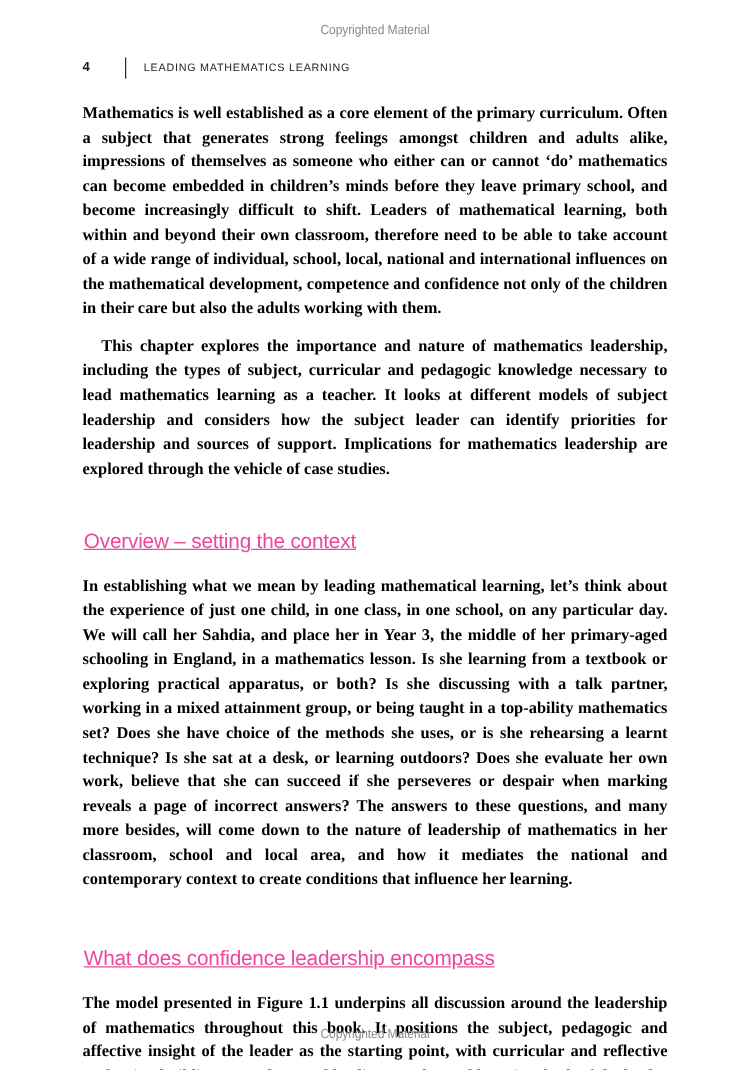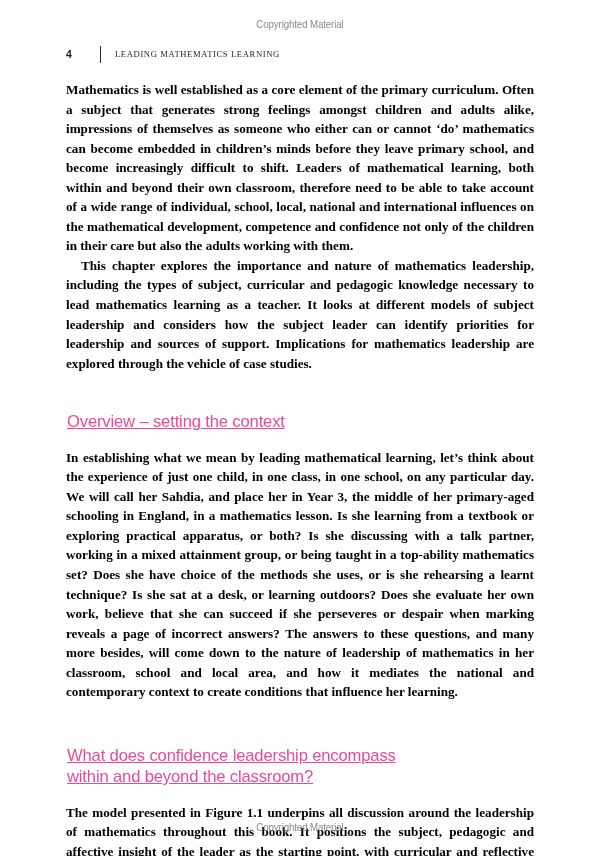--- a/index.html
+++ b/index.html
@@ -60,21 +60,21 @@
     line-height: 18px;
   }
   .head-rule {
     width: 1px;
     height: 17px;
     background: #2b2b2b;
     display: block;
     margin-right: 14px;
   }
   .running-title {
-    font-family: Liberation Serif, serif;
+    font-family: Liberation Sans, sans-serif;
     font-size: 8.6px;
     letter-spacing: 0.62px;
     color: #1f1f1f;
     line-height: 18px;
     white-space: nowrap;
   }
 
   
   .column {
     position: absolute;
@@ -88,20 +88,21 @@
     font-size: 13.15px;
     line-height: 19.55px;
     text-align: justify;
     text-justify: inter-word;
     hyphens: manual;
     word-spacing: 0px;
     font-weight: bold;
   }
   p.body.indent {
     text-indent: 15px;
+    margin-top: 11px;
   }
 
   h2.section {
     margin: 1px;
     font-family: "Liberation Sans", "DejaVu Sans", sans-serif;
     font-size: 16.6px;
     font-weight: 400;
     line-height: 21.5px;
     color: #ec4899;
     letter-spacing: -0.15px;
@@ -135,21 +136,20 @@
     <h2 class="section">Overview – setting the context</h2>
 
     <div class="sp-after-h2"></div>
 
     <p class="body">In establishing what we mean by leading mathematical learning, let’s think about the experience of just one child, in one class, in one school, on any particular day. We will call her Sahdia, and place her in Year 3, the middle of her primary-aged schooling in England, in a mathematics lesson. Is she learning from a textbook or exploring practical apparatus, or both? Is she discussing with a talk partner, working in a mixed attainment group, or being taught in a top-ability mathematics set? Does she have choice of the methods she uses, or is she rehearsing a learnt technique? Is she sat at a desk, or learning outdoors? Does she evaluate her own work, believe that she can succeed if she perseveres or despair when marking reveals a page of incorrect answers? The answers to these questions, and many more besides, will come down to the nature of leadership of mathematics in her classroom, school and local area, and how it mediates the national and contemporary context to create conditions that influence her learning.</p>
 
     <div class="sp-before-h2-b"></div>
 
     <h2 class="section">
       <span>What does confidence leadership encompass</span><br>
-      <span>within and beyond the classroom?</span>
     </h2>
 
     <div class="sp-after-h2"></div>
 
     <p class="body">The model presented in Figure 1.1 underpins all discussion around the leadership of mathematics throughout this book. It positions the subject, pedagogic and affective insight of the leader as the starting point, with curricular and reflective evaluation building upon these and leading to enhanced learning, both of the leader and of the children in their school.</p>
 
   </div>
 
   <div class="watermark watermark-bottom">Copyrighted Material</div>
 

